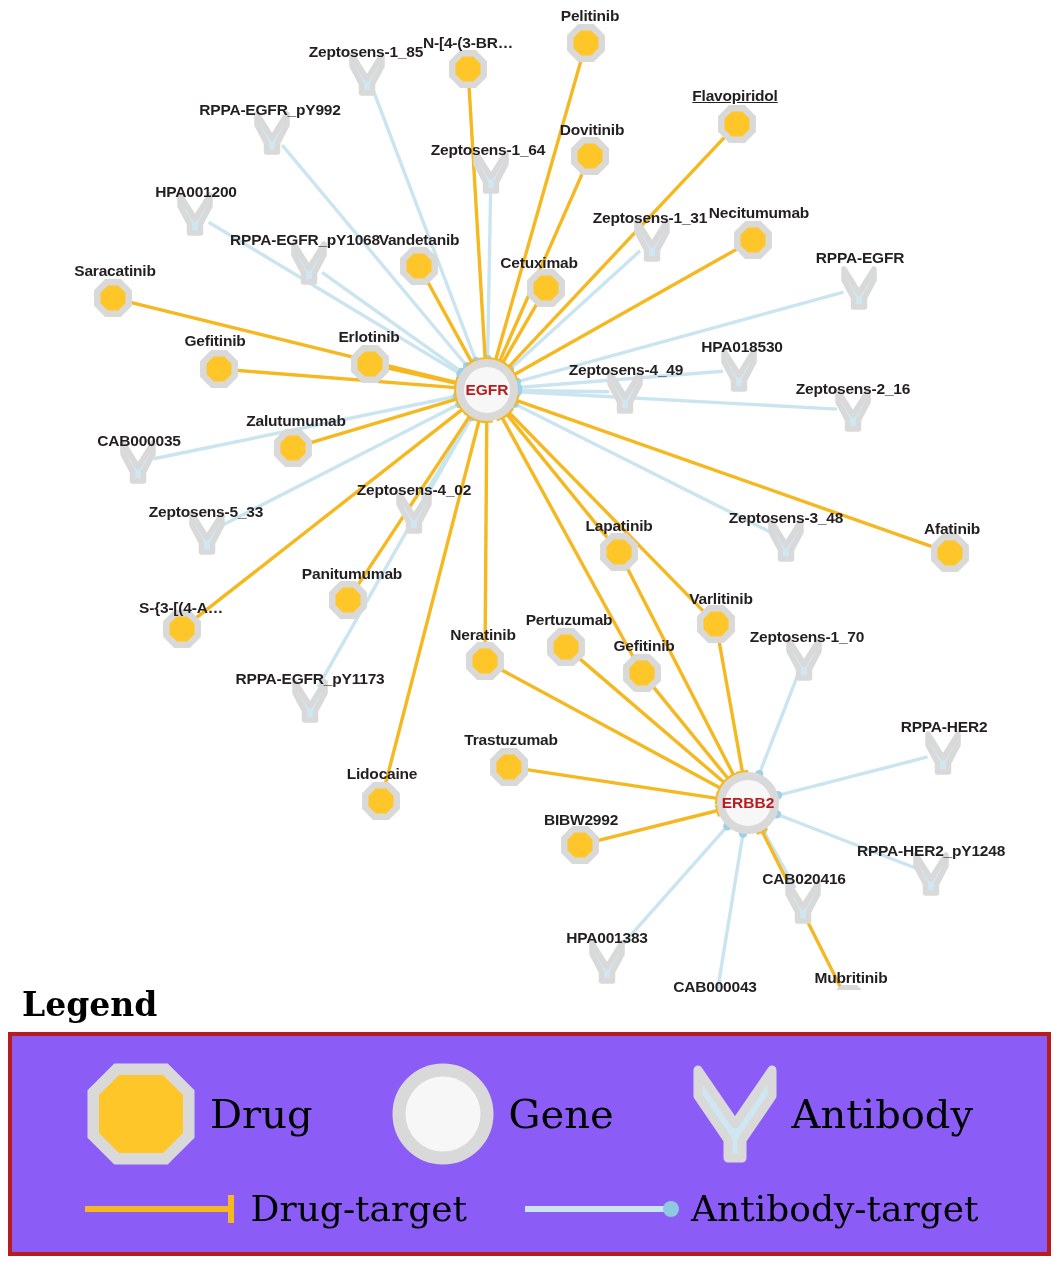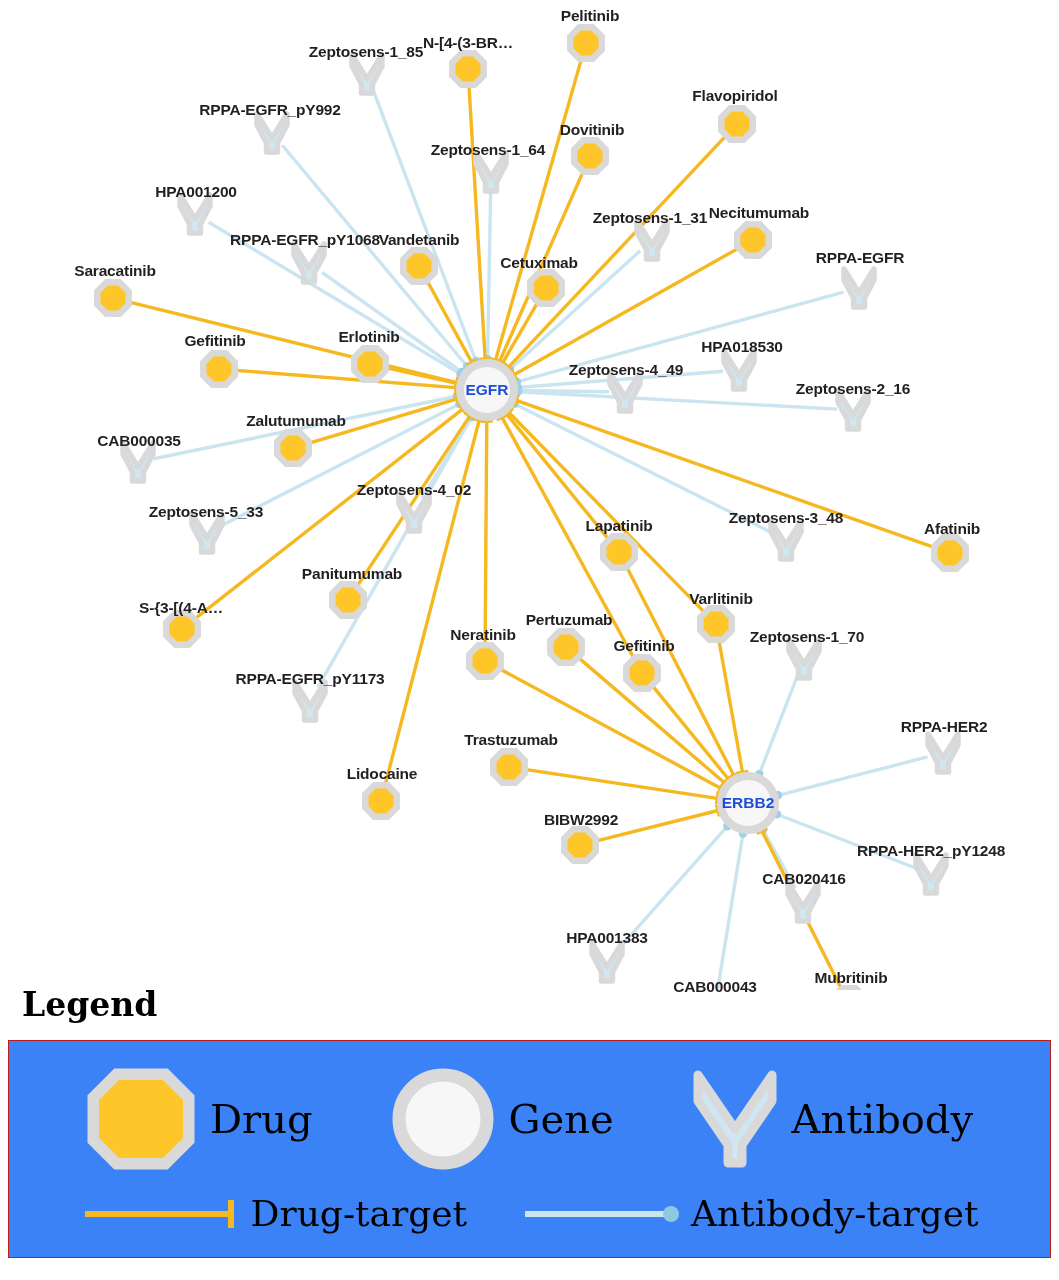--- a/index.html
+++ b/index.html
@@ -32,45 +32,45 @@
     font-weight: bold;
     color: #231f20;
     white-space: nowrap;
     transform: translate(-50%, -50%);
     letter-spacing: -0.2px;
   }
   .gene-label {
     position: absolute;
     font-size: 15.5px;
     font-weight: bold;
-    color: #1d4ed8;
+    color: #b91c1c;
     white-space: nowrap;
     transform: translate(-50%, -50%);
   }
   
   #legend-wrap {
     position: absolute;
     left: 0;
     top: 985px;
     width: 1059px;
   }
   #legend-title {
     font-family: "DejaVu Serif", serif;
     font-size: 33px;
     font-weight: bold;
     color: #000;
     margin-left: 22px;
     margin-bottom: 6px;
   }
   #legend-box {
-    margin: 16px 8px;
-    border: 1px solid #b91c1c;
+    margin: 8px 8px;
+    border: 4px solid #b91c1c;
     height: 216px;
     position: relative;
-    background: #3b82f6;
+    background: #8b5cf6;
   }
   .legend-row1 {
     display: flex;
     align-items: center;
     justify-content: center;
     gap: 0px;
     padding-top: 26px;
   }
   .legend-item {
     display: flex;
@@ -359,21 +359,21 @@
           <circle cx="472" cy="390" r="27" fill="#F7F7F7" stroke="#D9D9D9" stroke-width="8"></circle>
         </g>
         <g>
           <circle cx="733" cy="803" r="27" fill="#F7F7F7" stroke="#D9D9D9" stroke-width="8"></circle>
         </g>
       </g>
     </svg>
   <div id="labels">
       <div class="node-label" style="left: 575px; top: 16px;">Pelitinib</div>
       <div class="node-label" style="left: 453px; top: 43px;">N-[4-(3-BR…</div>
-      <div class="node-label" style="left: 720px; top: 96px;">Flavopiridol</div>
+      <div class="node-label" style="left: 720px; top: 96px; text-decoration: underline;">Flavopiridol</div>
       <div class="node-label" style="left: 577px; top: 130px;">Dovitinib</div>
       <div class="node-label" style="left: 744px; top: 213px;">Necitumumab</div>
       <div class="node-label" style="left: 404px; top: 240px;">Vandetanib</div>
       <div class="node-label" style="left: 524px; top: 263px;">Cetuximab</div>
       <div class="node-label" style="left: 100px; top: 271px;">Saracatinib</div>
       <div class="node-label" style="left: 200px; top: 341px;">Gefitinib</div>
       <div class="node-label" style="left: 354px; top: 337px;">Erlotinib</div>
       <div class="node-label" style="left: 281px; top: 421px;">Zalutumumab</div>
       <div class="node-label" style="left: 937px; top: 529px;">Afatinib</div>
       <div class="node-label" style="left: 604px; top: 526px;">Lapatinib</div>

